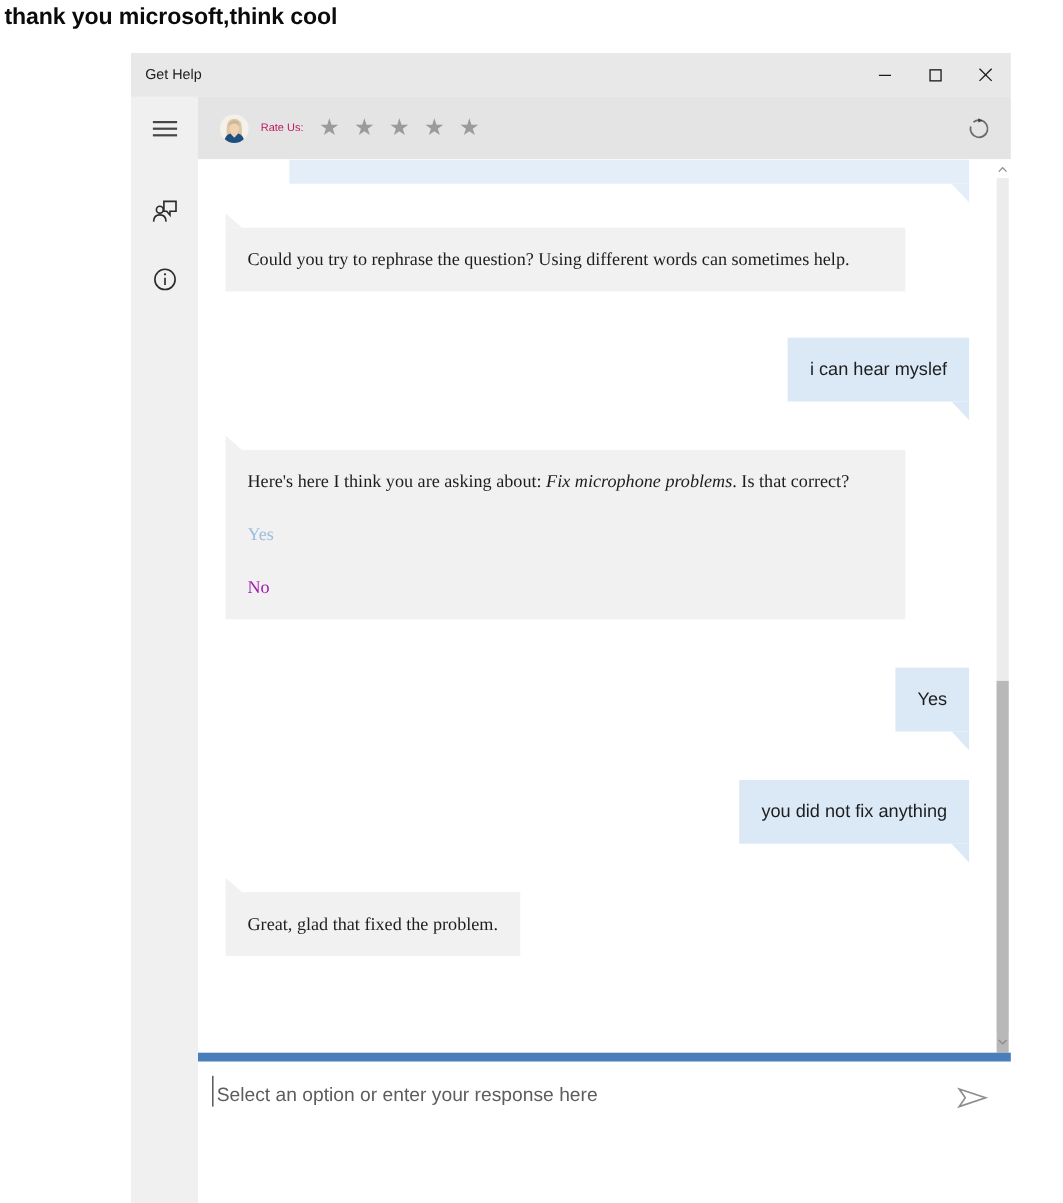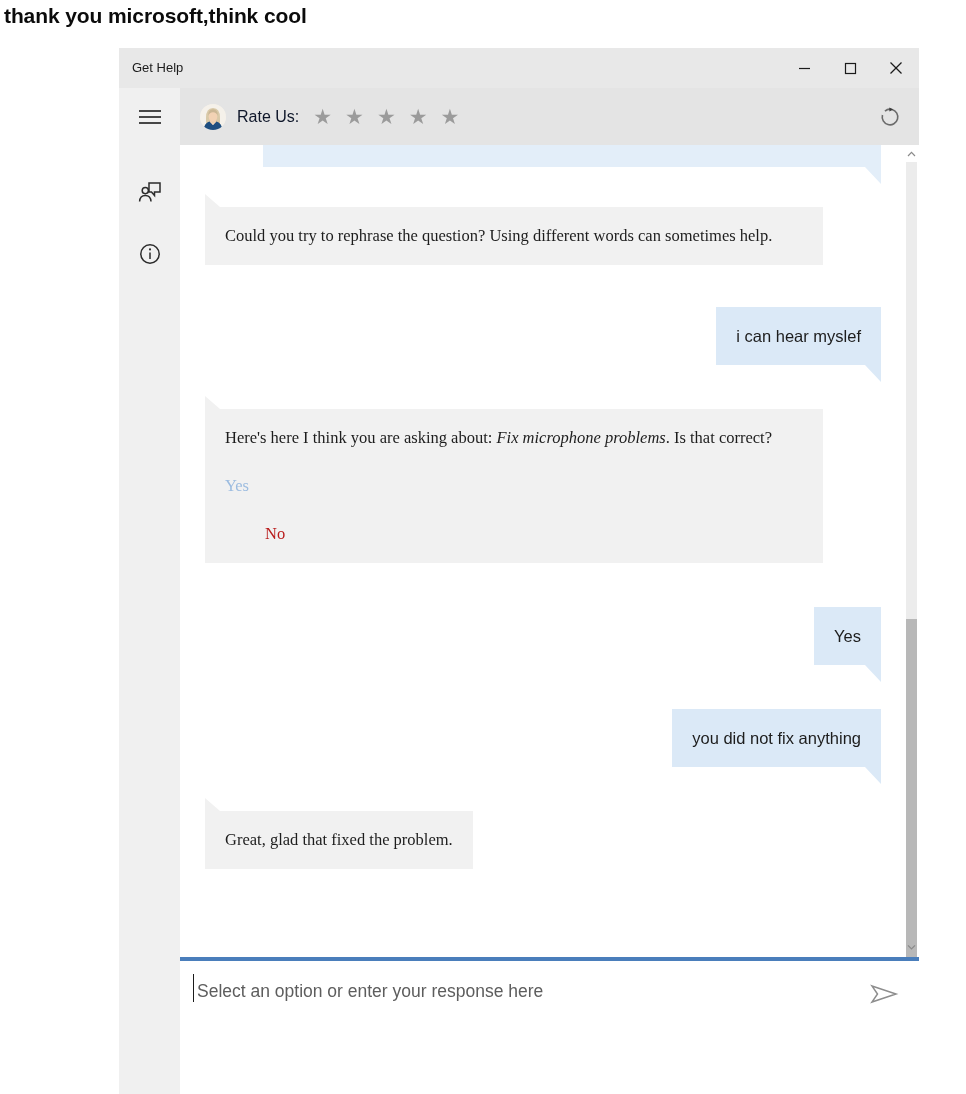--- a/index.html
+++ b/index.html
@@ -83,22 +83,22 @@
     margin-left: 20px;
     border-radius: 50%;
     overflow: hidden;
     flex: 0 0 auto;
     background: #f3efe9;
     position: relative;
   }
   .avatar svg { display: block; }
   .rate-label {
     margin-left: 11px;
-    font-size: 16px;
-    color: #0f172a;
+    font-size: 10px;
+    color: #be185d;
     white-space: nowrap;
   }
   .stars { display: flex; margin-left: 14px; }
   .star {
     font-size: 21px;
     line-height: 21px;
     color: #9b9b9b;
     margin-right: 13px;
     cursor: pointer;
   }
@@ -240,21 +240,21 @@
     width: 11px; height: 385px;
     background: #b8b8b8;
     cursor: pointer;
   }
 
   
   .input-area {
     position: absolute; left: 0; top: 812px;
     width: 739px; height: 137px;
     background: #ffffff;
-    border-top: 4px solid #000000;
+    border-top: 8px solid #000000;
   }
   .input-row {
     position: absolute; left: 0; top: 0;
     width: 739px; height: 60px;
     display: flex; align-items: center;
   }
   .caret {
     position: absolute;
     left: 13px; top: 13px;
     width: 1px; height: 28px;
@@ -389,21 +389,21 @@
         </div>
 
         <div class="row user" style="margin-top:42px;">
           <div class="bubble user">i can hear myslef</div>
         </div>
 
         <div class="row bot" style="margin-top:44px;">
           <div class="bubble bot" style="width:618px;">
             <div><span>Here's here I think you are asking about: </span><em>Fix microphone problems</em><span>. Is that correct?</span></div>
             <a class="choice" style="color: rgb(156, 188, 224);">Yes</a>
-            <a class="choice" style="color: #b91c1c; margin-left: 40px;">No</a>
+            <a class="choice" style="color: #a21caf;">No</a>
           </div>
         </div>
 
         <div class="row user" style="margin-top:44px;">
           <div class="bubble user">Yes</div>
         </div>
 
         <div class="row user" style="margin-top:44px;">
           <div class="bubble user">you did not fix anything</div>
         </div>

